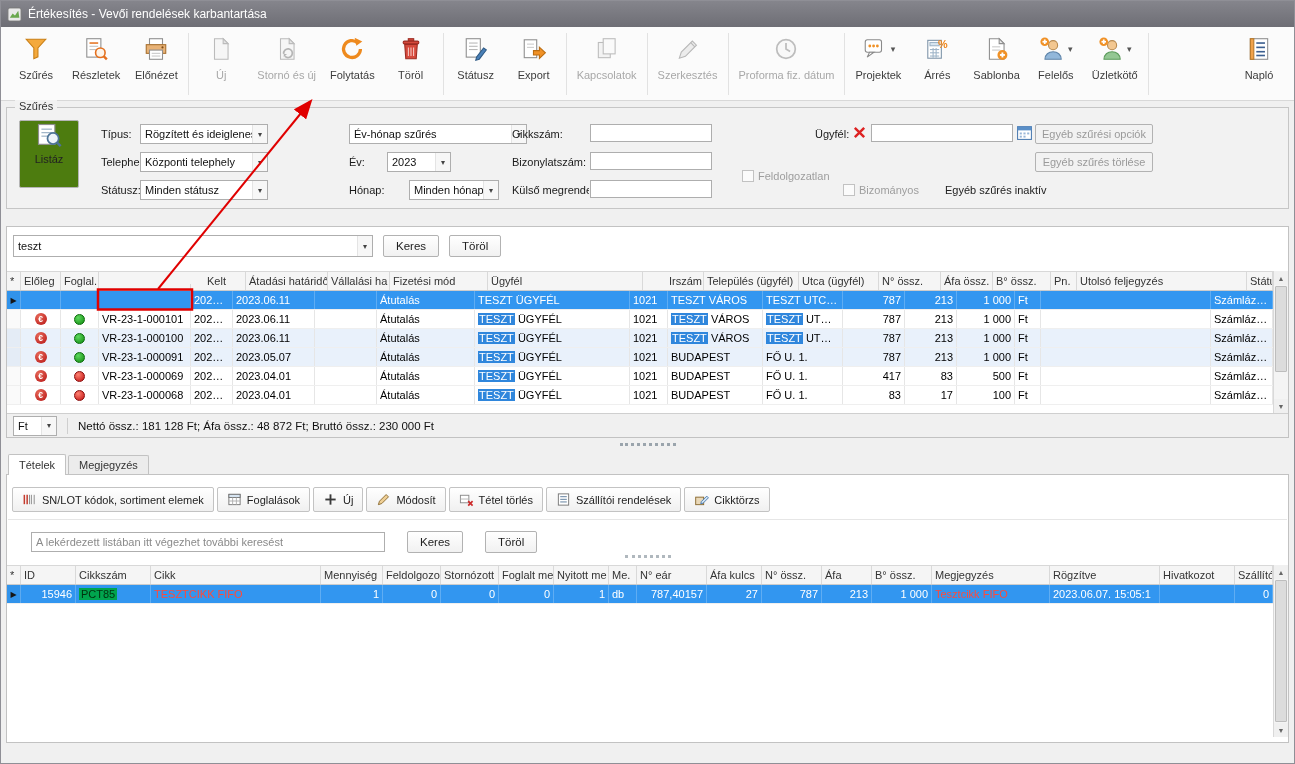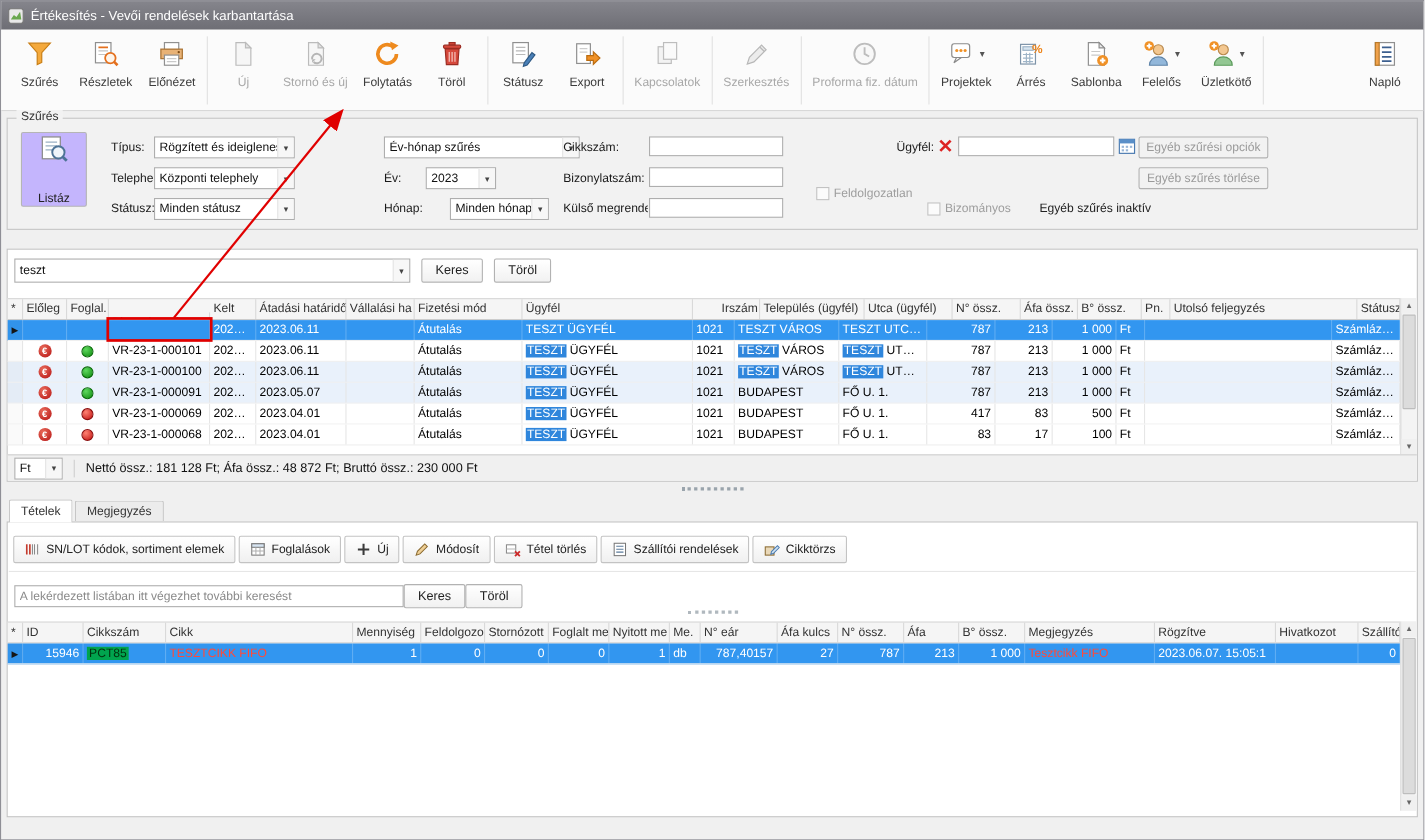--- a/index.html
+++ b/index.html
@@ -16,21 +16,21 @@
   .tb-sep{width:1px;background:#e2e2e2;margin:4px 3px;height:62px;}
   .tb-btn{display:flex;flex-direction:column;align-items:center;padding:5px 7px 2px;min-width:44px;gap:5px;font-size:11px;color:#3c3c3c;border-radius:3px;cursor:default;}
   .tb-btn .icon-row{display:flex;align-items:center;gap:3px;height:30px;}
   .tb-btn .tb-caret{font-size:9px;color:#555;}
   .tb-btn.disabled{color:#a8a8a8;}
   .tb-label{white-space:nowrap;}
 
   
   .filterbox{position:absolute;top:106px;left:5px;right:5px;height:100px;border:1px solid #c6c6c6;background:#f2f2f2;}
   .fb-legend{position:absolute;top:-8px;left:8px;background:#f2f2f2;padding:0 4px;font-size:11px;color:#333;}
-  .listaz{position:absolute;left:12px;top:12px;width:58px;height:66px;background:#c4b5fd;border:1px solid #b5b5b5;border-radius:2px;display:flex;flex-direction:column;align-items:center;justify-content:space-between;gap:4px;font-size:11px;color:#222;}
+  .listaz{position:absolute;left:12px;top:12px;width:58px;height:66px;background:#4d7c0f;border:1px solid #b5b5b5;border-radius:2px;display:flex;flex-direction:column;align-items:center;justify-content:flex-start;gap:4px;font-size:11px;color:#222;}
   .f-label{position:absolute;font-size:11px;color:#1a1a1a;white-space:nowrap;}
   .combo{position:absolute;height:20px;background:#fff;border:1px solid #aeaeae;display:flex;align-items:center;font-size:11px;color:#111;box-sizing:border-box;overflow:hidden;}
   .combo .combo-text{padding:0 4px;white-space:nowrap;overflow:hidden;flex:1;}
   .combo .arrow{width:14px;align-self:stretch;display:flex;align-items:center;justify-content:center;font-size:8px;color:#444;border-left:1px solid #e4e4e4;background:#f7f7f7;flex:none;}
   .f-input{position:absolute;height:18px;border:1px solid #aeaeae;background:#fff;font-size:11px;padding:0 3px;box-sizing:border-box;outline:none;}
   .chk{position:absolute;display:flex;align-items:center;gap:4px;font-size:11px;color:#9e9e9e;}
   .chk .box{width:12px;height:12px;background:#fbfbfb;border:1px solid #c2c2c2;box-sizing:border-box;}
   .btn{height:22px;border:1px solid #b2b2b2;background:linear-gradient(#fff,#f1f1f1);font-size:11.5px;color:#222;border-radius:2px;padding:0 12px;font-family:inherit;}
   .btn.gray{position:absolute;height:20px;font-size:11px;color:#9a9a9a;background:#f2f2f2;padding:0 6px;}
 
@@ -78,21 +78,21 @@
 
   
   .details{position:absolute;top:452px;left:5px;right:5px;bottom:20px;}
   .tabbar{position:absolute;top:0;left:0;right:0;height:21px;display:flex;align-items:flex-end;padding-left:2px;gap:2px;}
   .tab{height:19px;padding:0 10px;font-size:11px;display:flex;align-items:center;border:1px solid #c2c2c2;border-bottom:none;background:#ececec;color:#333;border-radius:2px 2px 0 0;box-sizing:border-box;}
   .tab.active{background:#fff;height:21px;margin-bottom:-1px;z-index:2;}
   .details-body{position:absolute;top:21px;left:0;right:0;bottom:0;background:#fff;border:1px solid #c2c2c2;box-sizing:border-box;}
   .items-toolbar{position:absolute;top:12px;left:5px;display:flex;gap:3px;}
   .it-btn{display:inline-flex;align-items:center;gap:5px;height:23px;padding:0 9px;border:1px solid #c3c3c3;background:linear-gradient(#fff,#f0f0f0);font-size:11px;color:#222;border-radius:2px;white-space:nowrap;}
   .tb-underline{position:absolute;top:44px;left:1px;right:1px;border-bottom:1px solid #e6e6e6;}
-  .search2{position:absolute;top:56px;left:6px;display:flex;gap:0;align-items:center;justify-content:space-between;}
+  .search2{position:absolute;top:56px;left:24px;display:flex;gap:22px;align-items:center;justify-content:space-between;}
   .search-input{width:354px;height:20px;border:1px solid #aeaeae;font-size:11px;padding:0 4px;box-sizing:border-box;outline:none;font-family:inherit;}
   .search-input::placeholder{color:#8a8a8a;}
   .mini-splitter{position:absolute;top:80px;left:0;right:0;display:flex;justify-content:center;}
   .mini-splitter span{width:46px;border-top:3px dotted #b0b8be;}
 
   .statusbar{position:absolute;left:0;right:0;bottom:0;height:20px;background:#f0f0f0;border-top:1px solid #d0d0d0;display:flex;align-items:center;padding:0 6px;font-size:12px;color:#111;box-sizing:border-box;}
   .grip{margin-left:auto;display:flex;align-items:flex-end;}
 
   .annotation{position:absolute;top:0;left:0;pointer-events:none;z-index:60;}
   .icon{display:inline-flex;align-items:center;justify-content:center;}
@@ -486,21 +486,21 @@
         </div>
       <button class="btn">Keres</button>
       <button class="btn">Töröl</button>
     </div>
     <div class="grid1">
         <div class="g-head">
           <div class="g-hcell" style="width: 14px;">*</div>
           <div class="g-hcell" style="width: 40px;">Előleg</div>
           <div class="g-hcell" style="width: 38px;">Foglal.</div>
           <div class="g-hcell" style="width: 92px; margin-top: 12px;">Bizonylatszám</div>
-          <div class="g-hcell" style="width: 42px;">Kelt</div>
+          <div class="g-hcell" style="width: 42px; margin-left: 13px;">Kelt</div>
           <div class="g-hcell" style="width: 82px;">Átadási határidő</div>
           <div class="g-hcell" style="width: 62px;">Vállalási ha</div>
           <div class="g-hcell" style="width: 98px;">Fizetési mód</div>
           <div class="g-hcell" style="width: 155px;">Ügyfél</div>
           <div class="g-hcell" style="width: 38px; margin-left: 23px;">Irszám</div>
           <div class="g-hcell" style="width: 95px;">Település (ügyfél)</div>
           <div class="g-hcell" style="width: 80px;">Utca (ügyfél)</div>
           <div class="g-hcell" style="width: 62px;">N° össz.</div>
           <div class="g-hcell" style="width: 52px;">Áfa össz.</div>
           <div class="g-hcell" style="width: 58px;">B° össz.</div>

